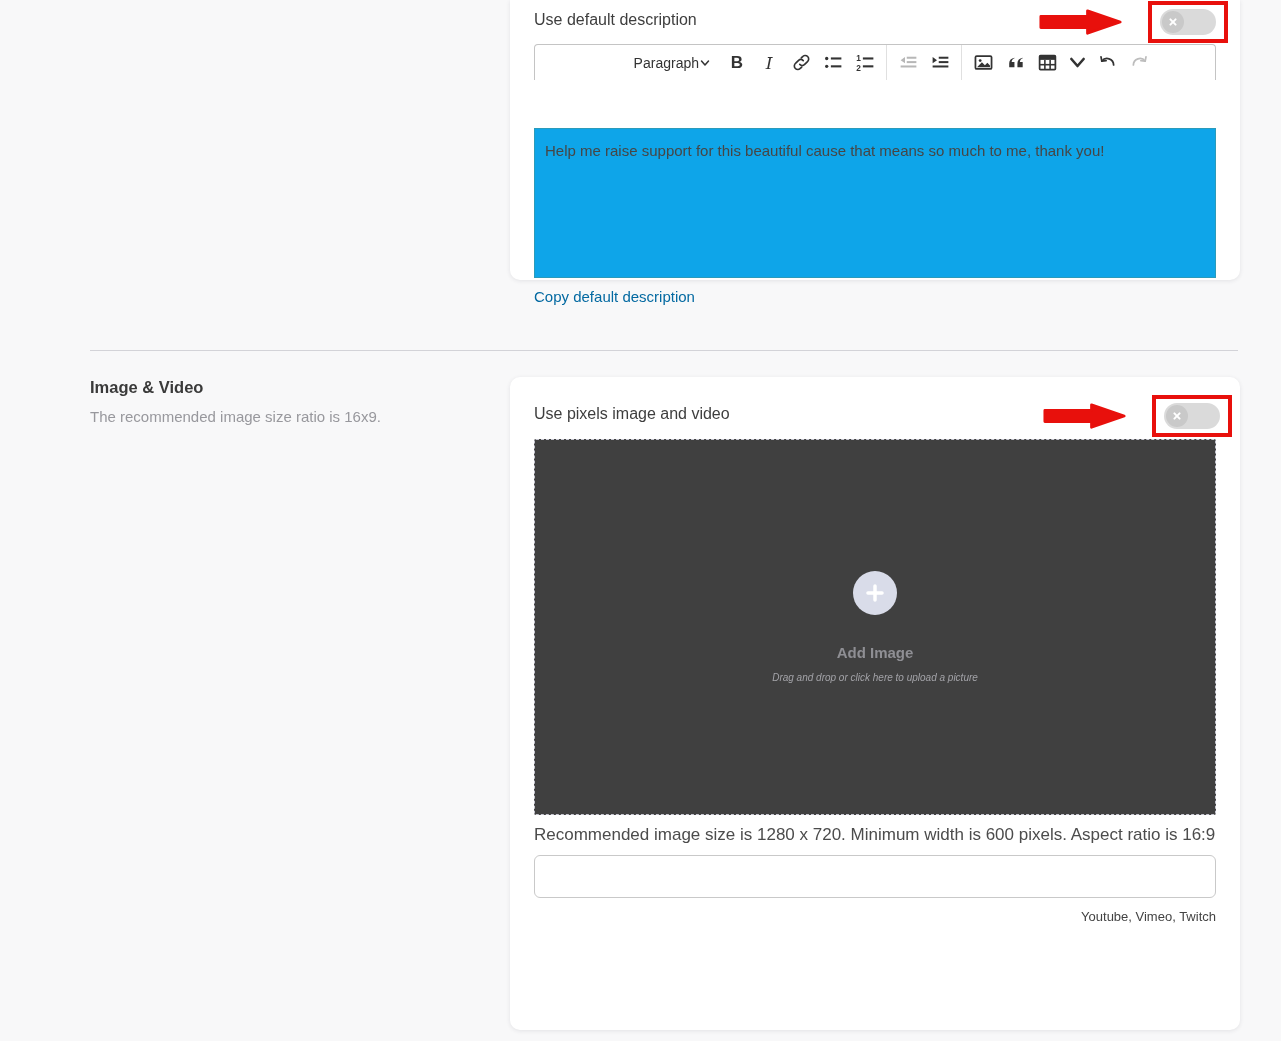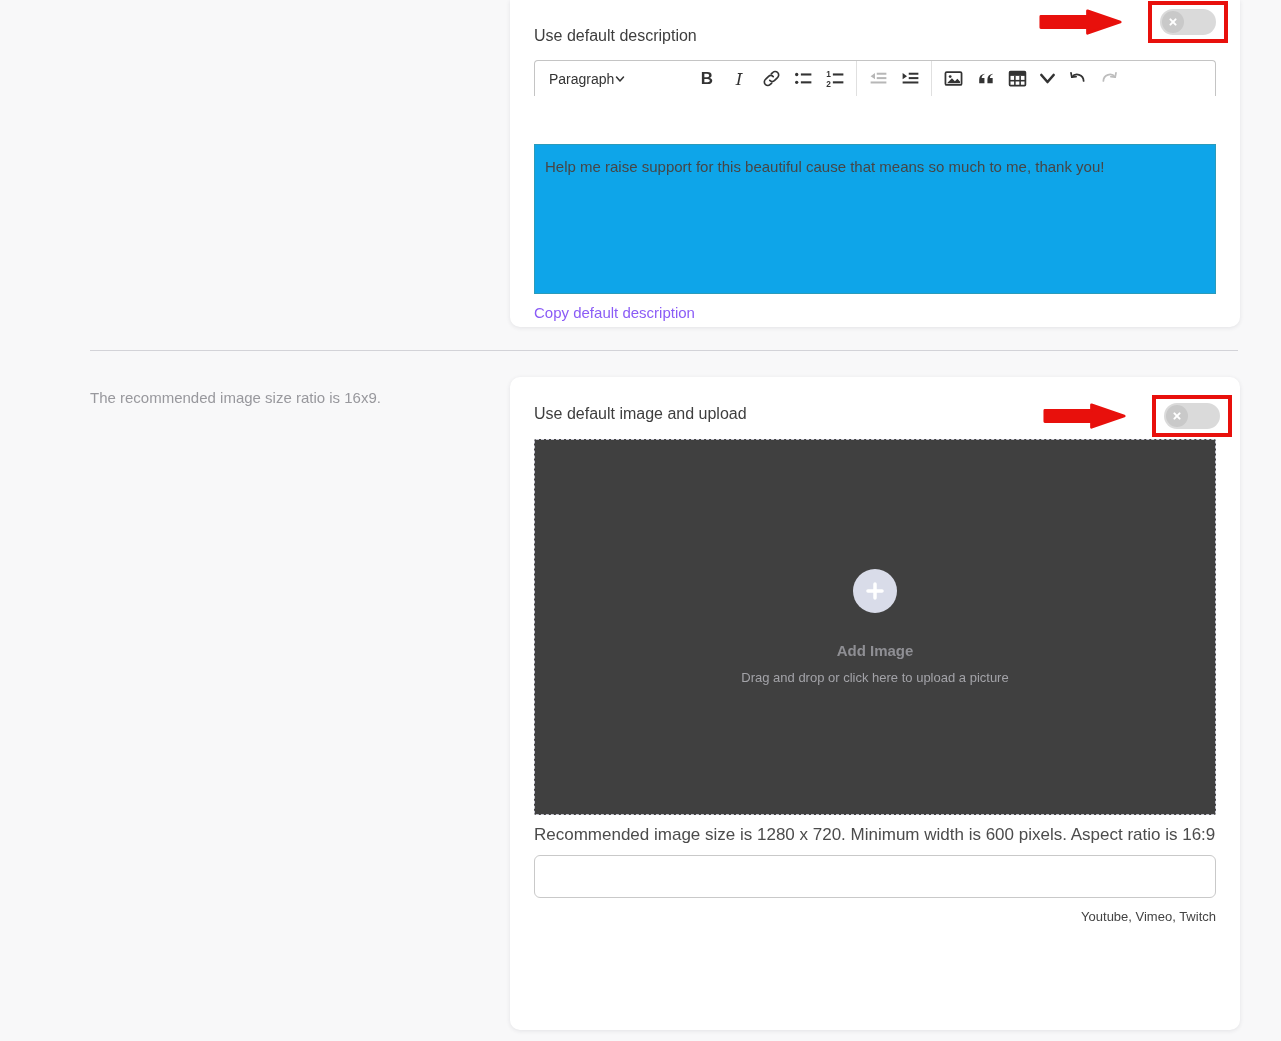--- a/index.html
+++ b/index.html
@@ -7,21 +7,21 @@
     width:1281px;height:1041px;position:relative;overflow:hidden;
     background:#f8f8f9;
     font-family:"Liberation Sans", sans-serif;
     color:#3f3f3f;
   }
   .card{
     position:absolute;left:510px;width:730px;background:#fff;
     border-radius:10px;box-shadow:0 1px 4px rgba(40,40,60,0.10);
     box-sizing:border-box;padding:0 24px;
   }
-  .card1{top:0;height:327px;border-radius:0 0 10px 10px;padding-top:26px;}
+  .card1{top:0;height:280px;border-radius:0 0 10px 10px;padding-top:10px;}
   .card2{top:377px;height:653px;padding-top:27px;}
   .field-label{font-size:16px;color:#3e3e3e;line-height:19px;}
   .sub-label{font-size:16px;color:#3e3e3e;line-height:18px;margin-top:14px;}
 
   
   .toggle-group{position:absolute;display:flex;align-items:center;gap:22px;}
   .tg1{top:1px;right:12px;}
   .tg2{top:18px;right:8px;}
   .red-arrow{width:90px;height:28px;display:block;}
   .toggle-highlight{border:4px solid #e8100c;background:#fff;padding:4px 8px;line-height:0;}
@@ -32,58 +32,58 @@
   }
   .toggle .knob svg{width:12px;height:12px;}
 
   
   .editor{margin-top:15px;}
   .editor-toolbar{
     height:36px;border:1px solid #c4c4c4;border-bottom:none;border-radius:4px 4px 0 0;
     display:flex;align-items:center;padding:0 6px;box-sizing:border-box;background:#fff;
   }
   .tselect{
-    display:flex;align-items:center;justify-content:flex-start;
-    width:132px;height:28px;padding:0 10px 0 8px;cursor:pointer;border-radius:3px;
+    display:flex;align-items:center;justify-content:flex-end;
+    width:132px;height:28px;padding:0 10px 0 8px;cursor:pointer;border-radius:3px;margin-left:30px;
   }
   .tselect-label{font-size:14px;color:#333;}
   .tbtn{
     width:32px;height:28px;display:flex;align-items:center;justify-content:center;
     border-radius:3px;cursor:pointer;flex:0 0 auto;
   }
   .tbtn svg{width:21px;height:21px;}
   .tbtn.narrow{width:28px;}
   .bold-glyph{font-size:17px;font-weight:800;color:#333;}
   .italic-glyph{font-family:"DejaVu Serif", serif;font-style:italic;font-size:17px;color:#333;}
   .tsep{width:1px;align-self:stretch;background:#e0e0e0;margin:0 5px;flex:0 0 auto;}
   .editor-body{
     border:1.5px solid #2b9bba;height:150px;box-sizing:border-box;
     padding:12px 10px;font-size:15px;color:#464646;line-height:19px;background:#0ea5e9;margin-top:48px;
   }
-  .copy-link{display:inline-block;margin-top:10px;font-size:15px;color:#8b5cf6;cursor:pointer;text-decoration:none;}
+  .copy-link{display:inline-block;margin-top:10px;font-size:15px;color:#0369a1;cursor:pointer;text-decoration:none;}
 
   
   .divider{position:absolute;left:90px;top:350px;width:1148px;height:1px;background:#d3d3d8;}
   .section-head{position:absolute;left:90px;top:378px;width:400px;}
   .section-title{font-size:16.5px;font-weight:700;color:#3a3a3a;}
   .section-sub{font-size:15px;color:#98989d;margin-top:11px;}
 
   
   .upload-box{
     margin-top:16px;height:376px;border:1.5px dashed #c7c7d1;border-radius:2px;background:#404040;
     box-sizing:border-box;display:flex;flex-direction:column;align-items:center;justify-content:center;
     cursor:pointer;
   }
   .plus-circle{
     width:44px;height:44px;border-radius:50%;background:#d9dce9;
     display:flex;align-items:center;justify-content:center;
   }
   .plus-circle svg{width:26px;height:26px;}
   .add-image-label{margin-top:29px;font-size:15px;font-weight:700;color:#8f8f94;}
-  .drag-hint{margin-top:11px;font-size:13px;color:#a3a3a8;}
+  .drag-hint{margin-top:11px;font-size:10px;color:#a3a3a8;font-style:italic;}
   .size-hint{margin-top:12px;font-size:17px;color:#4c4c4c;line-height:16px;}
   .video-label{margin-top:16px;font-size:16.5px;color:#3e3e3e;line-height:19px;}
   .video-input{
     margin-top:12px;width:100%;height:43px;box-sizing:border-box;border:1px solid #c9c9c9;
     border-radius:6px;background:#fff;font-size:15px;color:#444;padding:0 12px;outline:none;display:block;
   }
   .platforms-hint{margin-top:11px;font-size:13px;color:#434343;text-align:right;}
   .icon-dis{opacity:1;}
 </style>
 </head>
@@ -214,26 +214,27 @@
       <span>Help me raise support for this beautiful cause that means so much to me, thank you!</span>
     </div>
   </div>
 
   <a class="copy-link">Copy default description</a>
 </div>
 
 <div class="divider"></div>
 
 <div class="section-head">
+  <div class="section-title">Image &amp; Video</div>
   <div class="section-sub">The recommended image size ratio is 16x9.</div>
 </div>
 
 <div class="card card2">
 
-  <div class="field-label">Use default image and upload</div>
+  <div class="field-label">Use pixels image and video</div>
 
   <div class="toggle-group tg2">
     <svg class="red-arrow" viewBox="0 0 90 30" fill="#e8100c" stroke="#e8100c" stroke-width="3" stroke-linejoin="round">
       <polygon points="2,9 52,9 52,3 87,15 52,27 52,21 2,21"></polygon>
     </svg>
     <span class="toggle-highlight">
       <span class="toggle">
         <span class="knob">
           <svg viewBox="0 0 12 12" fill="none" stroke="#fff" stroke-width="2" stroke-linecap="round">
             <line x1="3.4" y1="3.4" x2="8.6" y2="8.6"></line>

